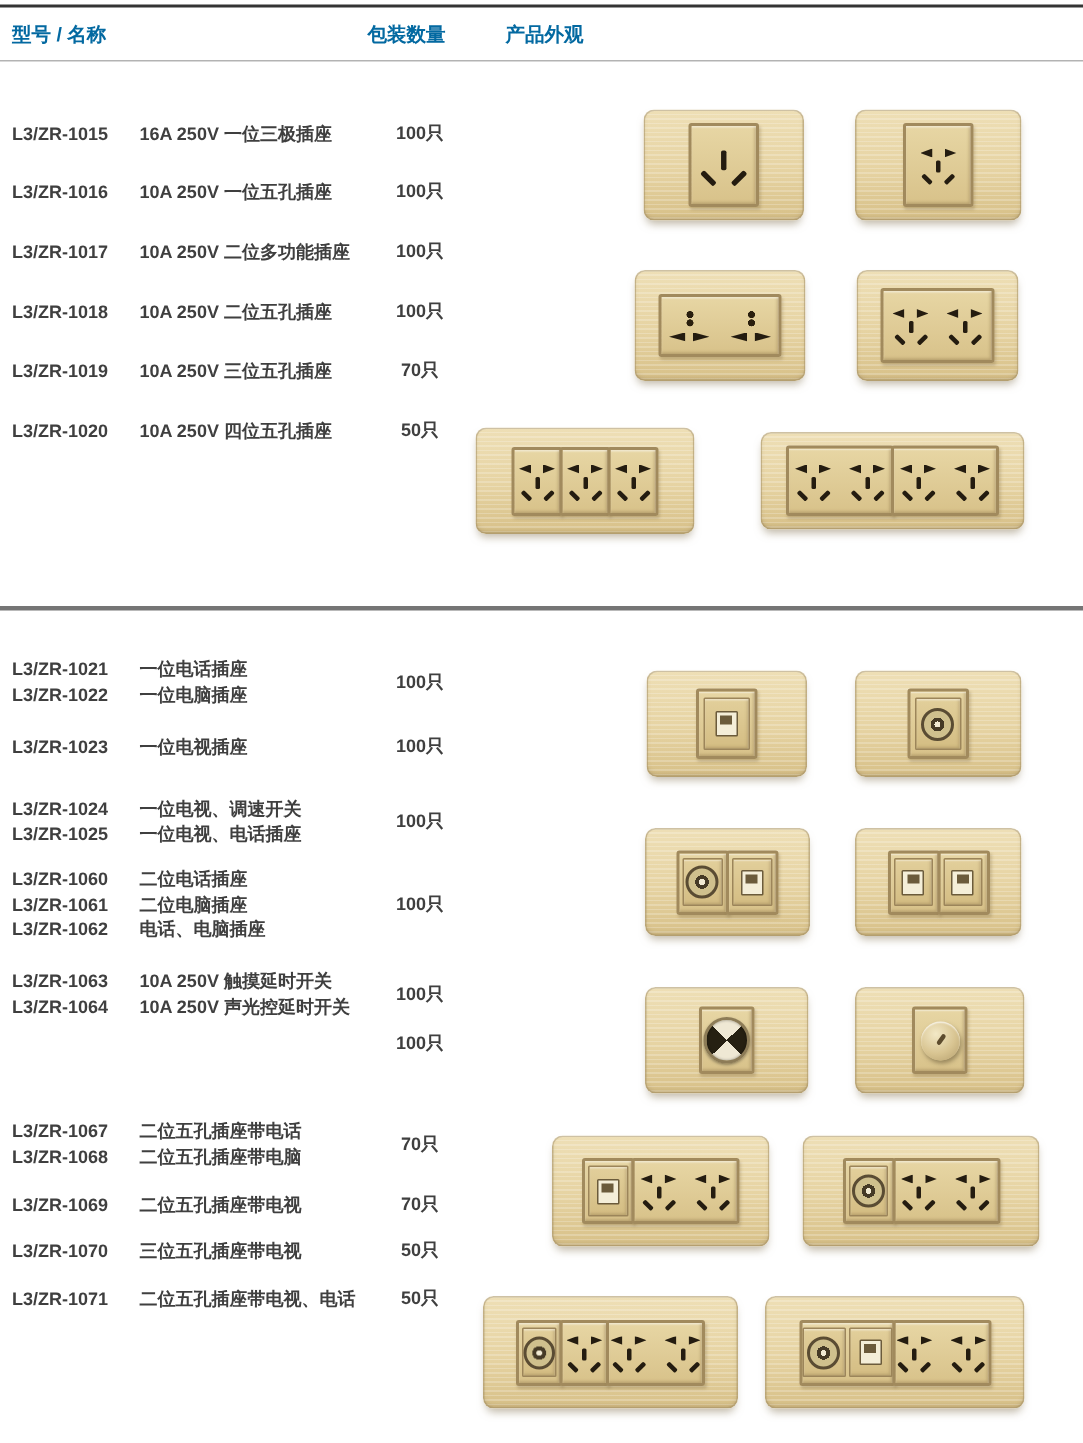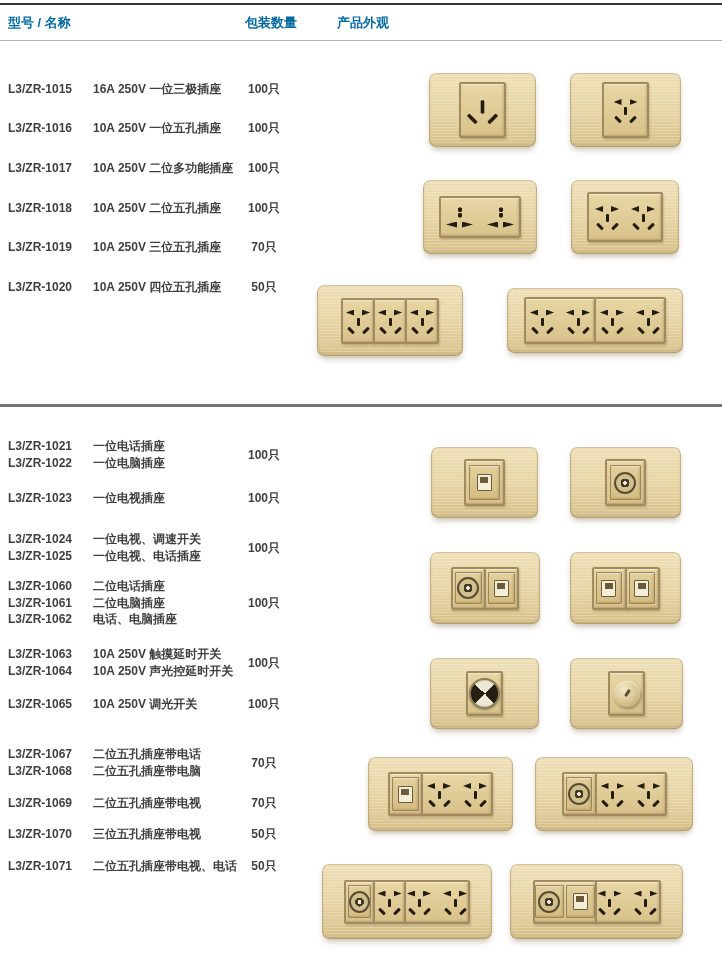--- a/index.html
+++ b/index.html
@@ -13,21 +13,21 @@
   .rule{position:absolute;left:0;width:722px;}
   .rule-top{top:3px;height:2px;background:#343434;}
   .rule-thin{top:40px;height:1px;background:#b3b3b3;}
   .rule-divider{top:404px;height:3px;background:#757575;}
   .hlabel{position:absolute;top:14px;font-size:13px;font-weight:bold;color:#0369a1;white-space:nowrap;}
   
   .t-row{position:absolute;left:8px;width:292px;}
   .line{display:flex;line-height:16.5px;}
   .model{width:85px;flex:none;font-size:12px;font-weight:bold;white-space:nowrap;}
   .pname{font-size:12px;font-weight:bold;white-space:nowrap;}
-  .qty{position:absolute;left:228px;top:50%;transform:translateY(-50%);
+  .qty{position:absolute;left:244px;top:50%;transform:translateY(-50%);
        width:56px;text-align:center;font-size:12px;font-weight:bold;}
   
   .plate{position:absolute;border-radius:7px;
     background:
       repeating-linear-gradient(180deg, rgba(255,255,255,.22) 0 1px, rgba(0,0,0,0) 1px 3px),
       linear-gradient(180deg,var(--plate-hi) 0%,var(--plate-mid) 55%,var(--plate-lo) 100%);
     box-shadow: 0 4px 6px -2px rgba(140,125,95,.55),
                 inset 0 0 0 1px rgba(170,150,105,.55),
                 inset 0 1px 0 rgba(255,255,255,.65),
                 inset 0 -2px 3px rgba(120,95,55,.25);
@@ -206,24 +206,20 @@
           </div>
           <div class="line">
             <span class="model">L3/ZR-1064</span>
             <span class="pname">10A 250V 声光控延时开关</span>
           </div>
         </div>
         <span class="qty">100只</span>
       </div>
       <div class="t-row" style="top: 696px;">
         <div class="lines">
-          <div class="line">
-            <span class="model">L3/ZR-1065</span>
-            <span class="pname">10A 250V 调光开关</span>
-          </div>
         </div>
         <span class="qty">100只</span>
       </div>
       <div class="t-row" style="top: 746px;">
         <div class="lines">
           <div class="line">
             <span class="model">L3/ZR-1067</span>
             <span class="pname">二位五孔插座带电话</span>
           </div>
           <div class="line">

